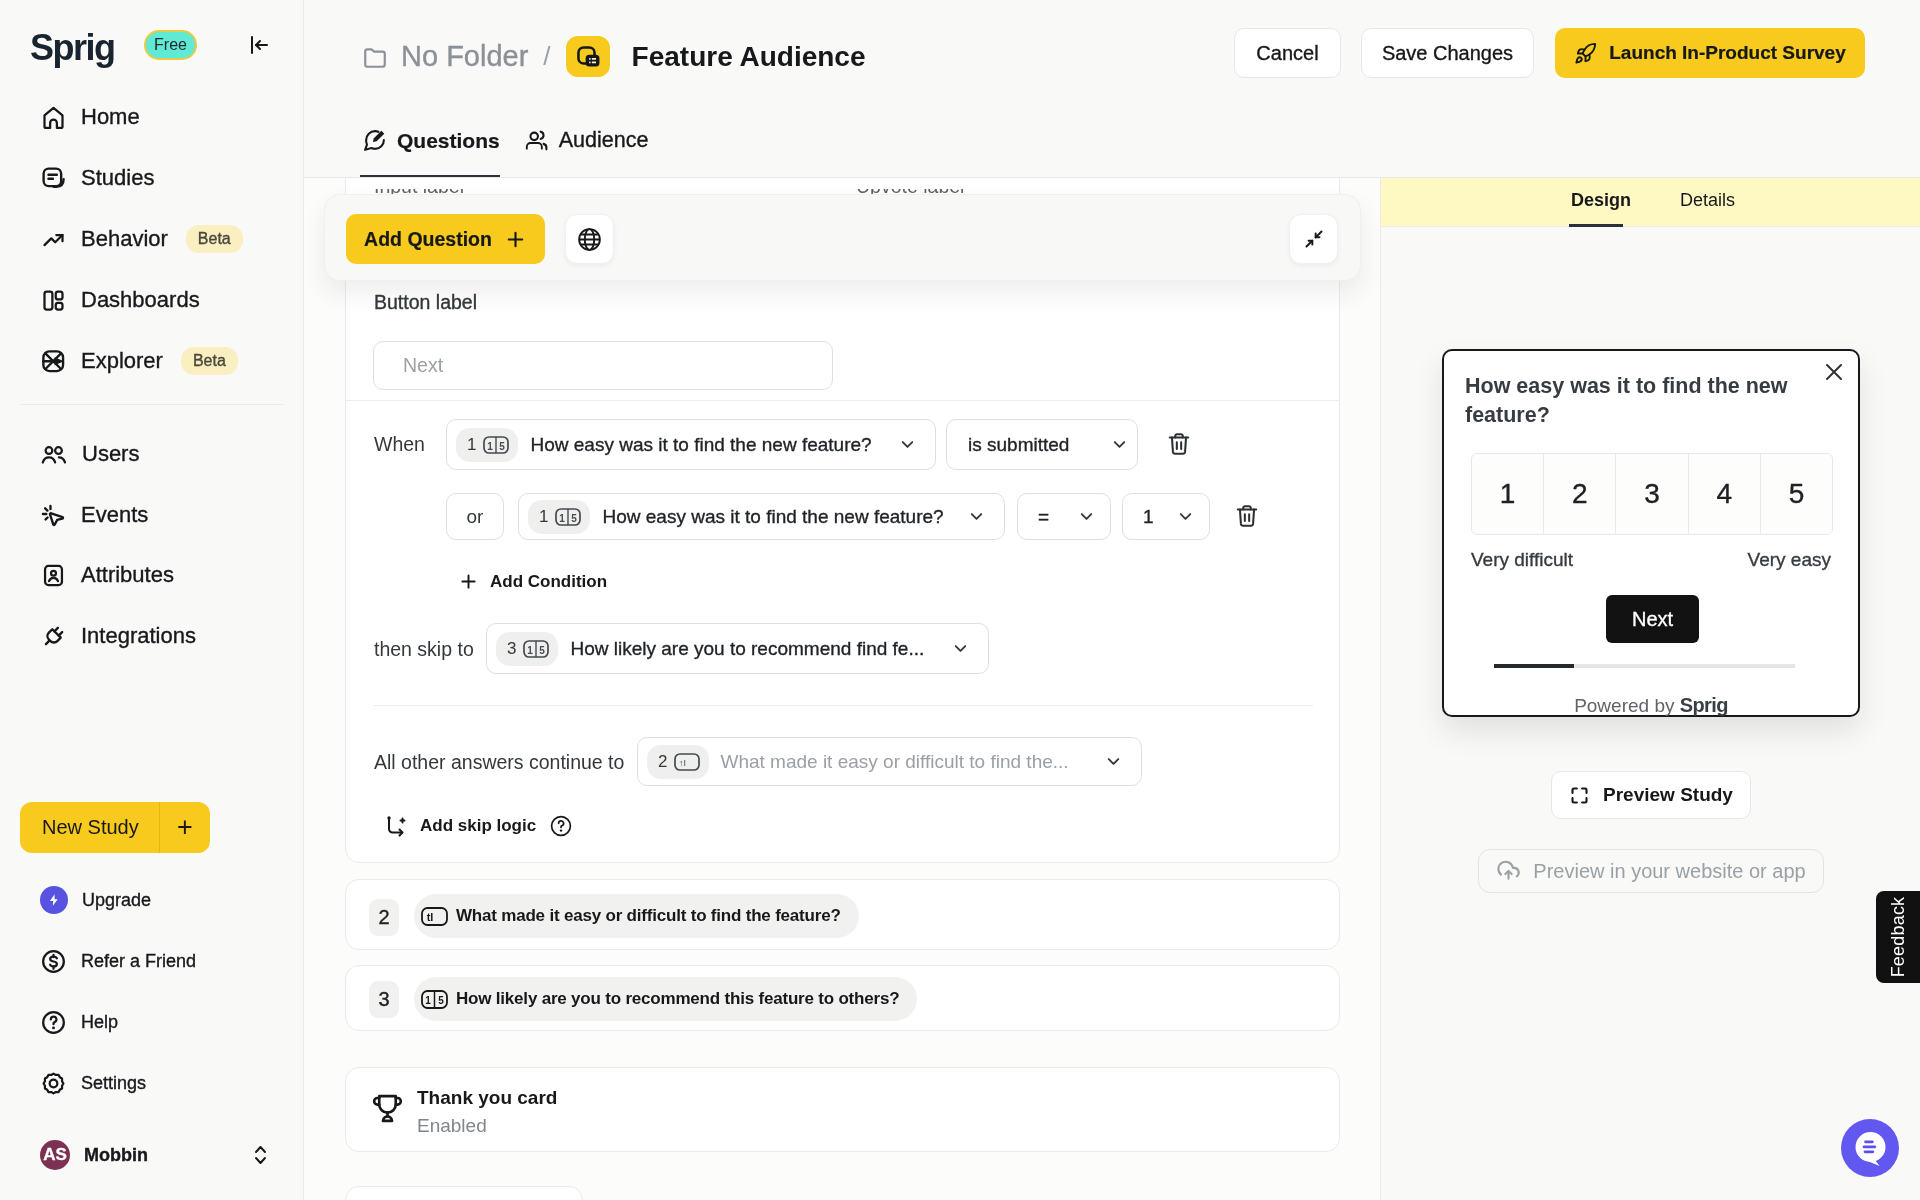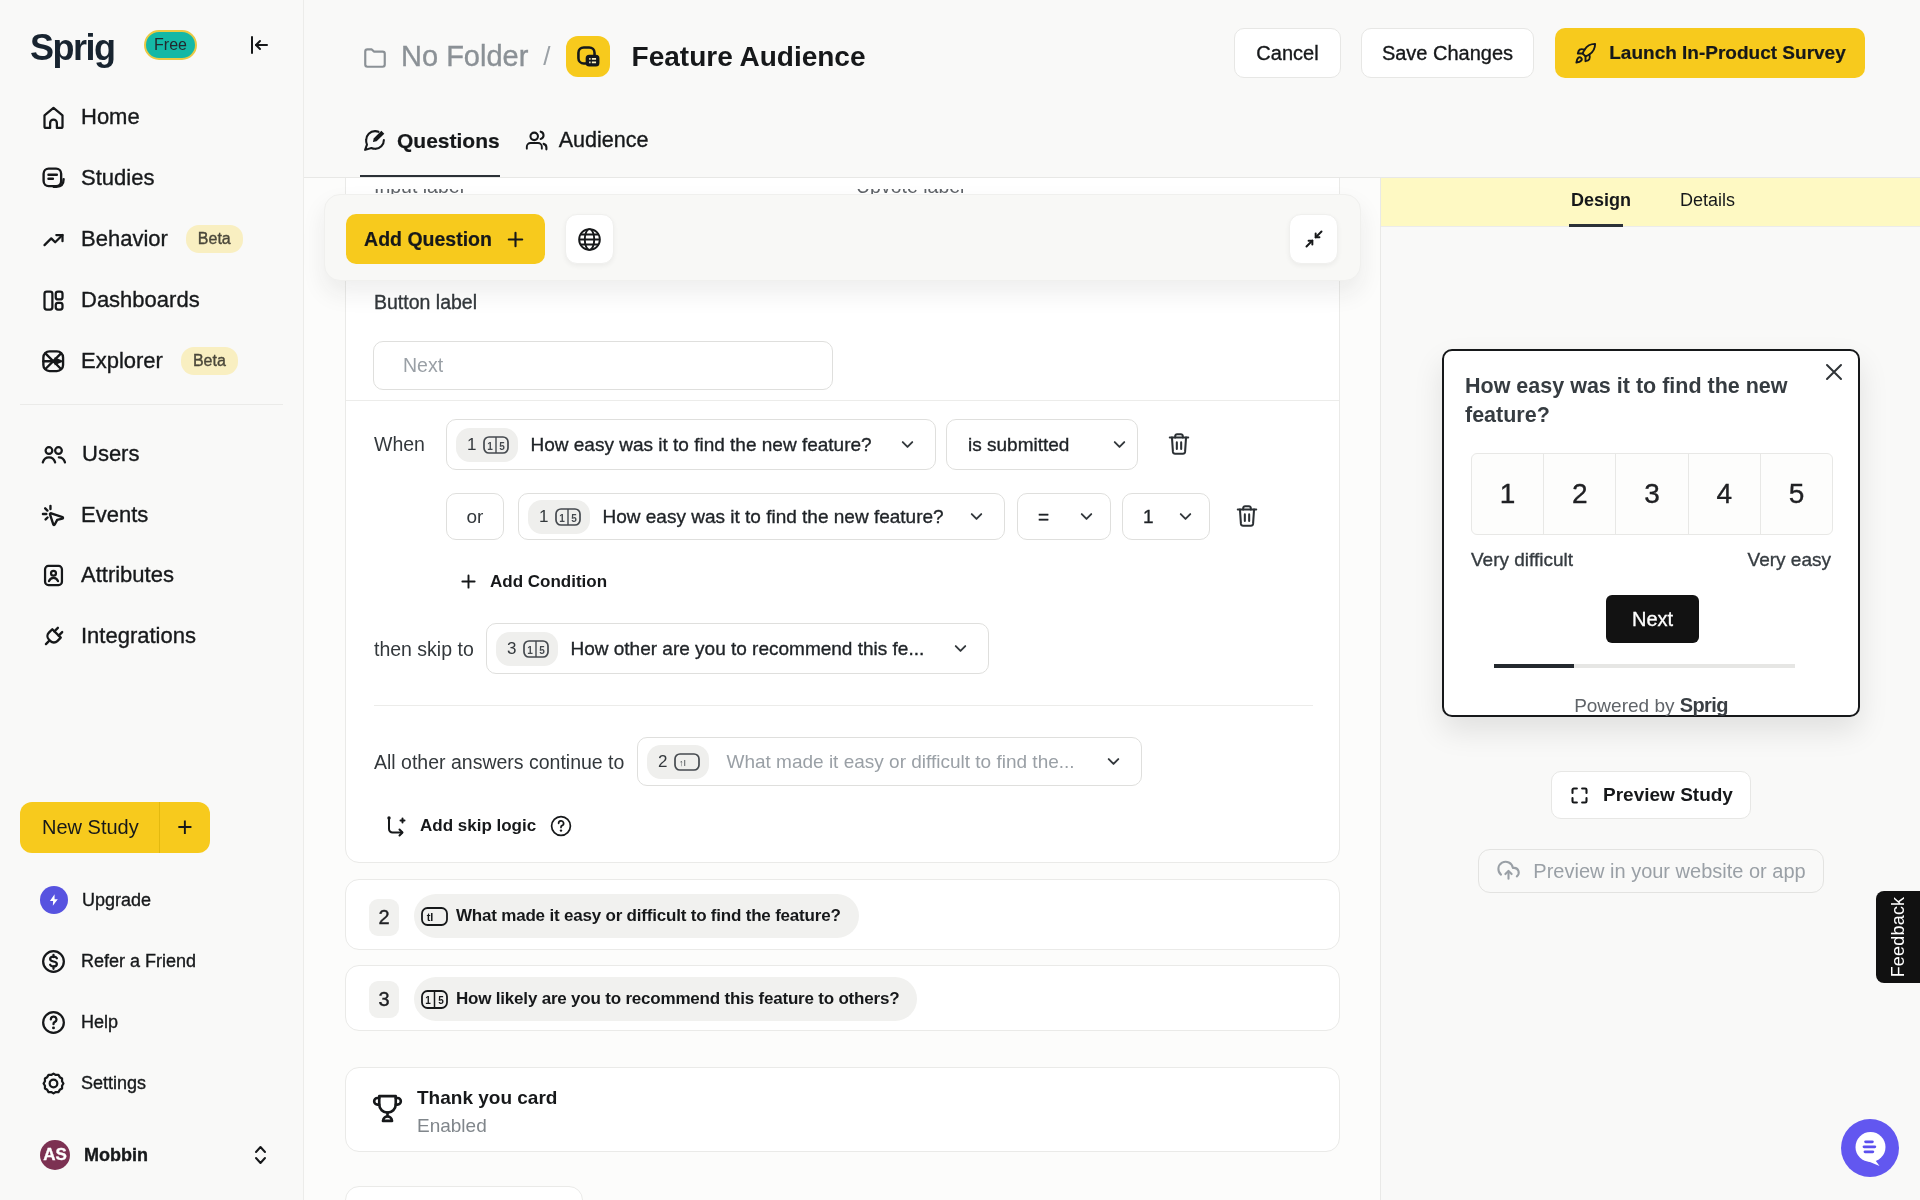--- a/index.html
+++ b/index.html
@@ -1,21 +1,21 @@
 <!DOCTYPE html>
 <html><head>
 <meta charset="utf-8">
 <style>
   * { margin:0; padding:0; box-sizing:border-box; }
   html,body { width:1920px; height:1200px; overflow:hidden; }
   body { font-family:"Liberation Sans", sans-serif; background:#f9f9f8; color:#1c1c1c; position:relative; }
   
   #sidebar { position:absolute; left:0; top:0; width:304px; height:1200px; background:#f9f9f8; border-right:1px solid #ececea; }
   .logo { position:absolute; left:30px; top:27px; font-size:36px; font-weight:700; letter-spacing:-1.5px; color:#182430; }
-  .freebadge { position:absolute; left:144px; top:30px; width:53px; height:30px; border:2px solid #eac944; background:#14b8a6; border-radius:15px; font-size:16px; font-weight:500; color:#23282d; display:flex; align-items:center; justify-content:center; }
+  .freebadge { position:absolute; left:144px; top:30px; width:53px; height:30px; border:2px solid #eac944; background:#5eead4; border-radius:15px; font-size:16px; font-weight:500; color:#23282d; display:flex; align-items:center; justify-content:center; }
   .collapse-ic { position:absolute; left:247px; top:33px; }
   .nav-item { position:absolute; left:40px; height:30px; display:flex; align-items:center; gap:14px; font-size:22px; font-weight:400; color:#17191b; white-space:nowrap; }
   .nav-sm { font-size:18px !important; }
   .nav-item svg { flex:0 0 auto; }
   .beta { background:#f9efc1; color:#4a473a; font-size:16px; font-weight:400; border-radius:13px; padding:5px 12px; margin-left:4px; }
   .sb-divider { position:absolute; left:20px; top:404px; width:263px; height:1px; background:#ebebe9; }
   #newstudy { position:absolute; left:20px; top:802px; width:190px; height:51px; background:#f7ca1d; border-radius:12px; display:flex; align-items:center; }
   #newstudy .t1 { font-size:20px; font-weight:400; color:#16181a; padding-left:22px; width:139px; white-space:nowrap; }
   #newstudy .sep { width:1px; height:51px; background:#e3b90f; }
   #newstudy .plus { flex:1; text-align:center; font-size:27px; font-weight:400; color:#16181a; }
@@ -346,35 +346,35 @@
     </div>
 
     <div style="position:absolute; left:28px; top:519px; font-size:19.5px; color:#33383c;">then skip to</div>
     <div class="drop" style="left:140px; top:504px; width:503px; height:51px; padding:0 18px 0 9px;">
       <span class="chip">3 <svg width="26" height="18" viewBox="0 0 26 18">
             <rect x="1" y="1" width="24" height="16" rx="5" fill="none" stroke="#454a4f" stroke-width="1.7"></rect>
             <line x1="13" y1="1" x2="13" y2="17" stroke="#454a4f" stroke-width="1.4"></line>
             <text x="7" y="13.5" font-size="10" fill="#454a4f" text-anchor="middle" font-weight="bold">1</text>
             <text x="19" y="13.5" font-size="10" fill="#454a4f" text-anchor="middle" font-weight="bold">5</text>
           </svg></span>
-      <span class="dtext" style="margin-left:12px;">How other are you to recommend this fe...</span>
+      <span class="dtext" style="margin-left:12px;">How likely are you to recommend find fe...</span>
       <svg class="chev" width="19" height="19" viewBox="0 0 24 24" fill="none" stroke="#33383c" stroke-width="2.4" stroke-linecap="round" stroke-linejoin="round">
           <path d="M6 9l6 6 6-6"></path>
         </svg>
     </div>
 
     <div class="divline" style="top:586px; left:28px; width:939px;"></div>
 
     <div style="position:absolute; left:28px; top:632px; font-size:19.5px; color:#33383c;">All other answers continue to</div>
     <div class="drop" style="left:291px; top:618px; width:505px; height:49px; padding:0 18px 0 9px;">
       <span class="chip">2 <svg width="26" height="18" viewBox="0 0 26 18">
             <rect x="1" y="1" width="24" height="16" rx="5" fill="none" stroke="#454a4f" stroke-width="1.7"></rect>
             <text x="8.5" y="13" font-size="9" fill="#454a4f" text-anchor="middle">↑I</text>
           </svg></span>
-      <span class="ph" style="margin-left:17px; font-size:19px; white-space:nowrap;">What made it easy or difficult to find the...</span>
+      <span class="ph" style="margin-left:11px; font-size:19px; white-space:nowrap;">What made it easy or difficult to find the...</span>
       <svg class="chev" width="19" height="19" viewBox="0 0 24 24" fill="none" stroke="#33383c" stroke-width="2.4" stroke-linecap="round" stroke-linejoin="round">
           <path d="M6 9l6 6 6-6"></path>
         </svg>
     </div>
 
     <div style="position:absolute; left:37px; top:695px; display:flex; align-items:center; gap:13px; font-size:17px; font-weight:700; color:#16181a;">
       <svg width="24" height="24" viewBox="0 0 24 24" fill="none" stroke="#16181a" stroke-width="2" stroke-linecap="round" stroke-linejoin="round">
           <path d="M6 5.5V15a3.5 3.5 0 0 0 3.5 3.5H19"></path>
           <circle cx="6" cy="4" r="1.7" fill="#16181a" stroke="none"></circle>
           <path d="M16.5 15.5l3 3-3 3"></path>

